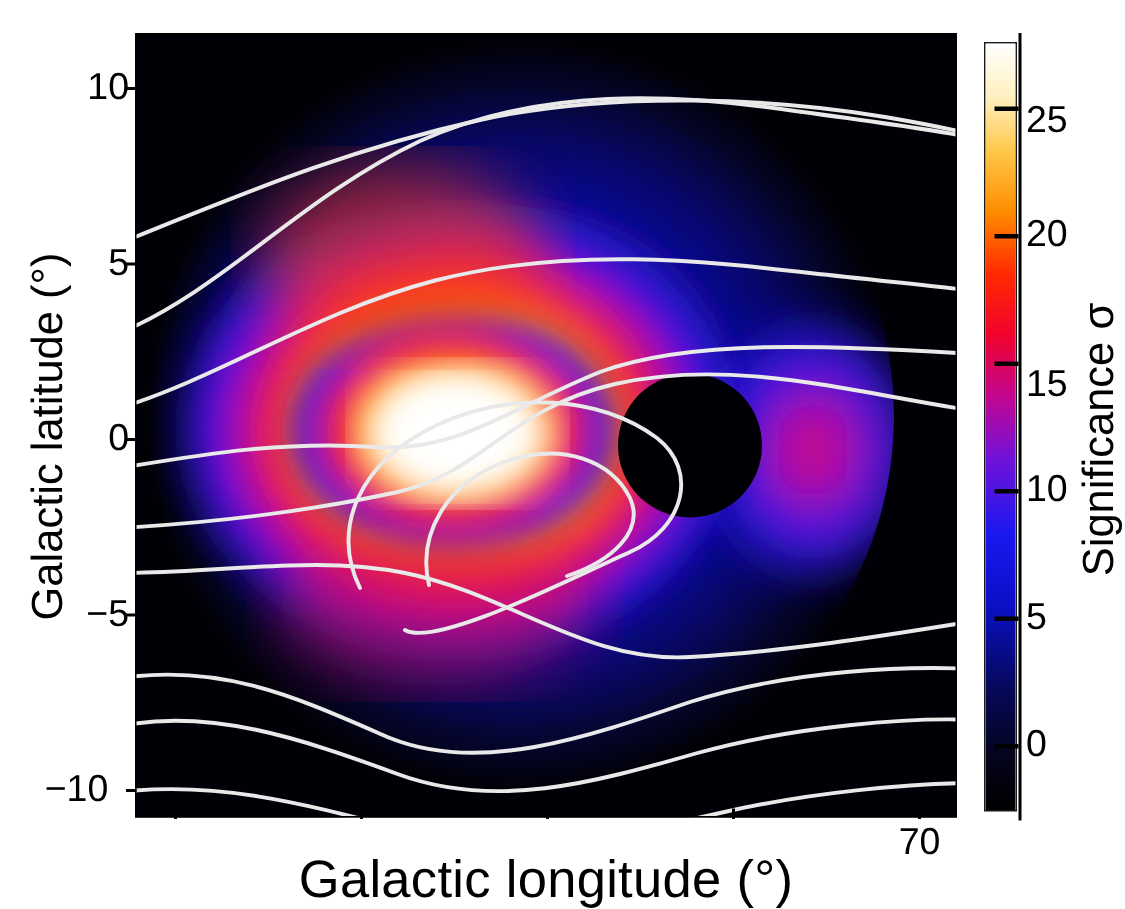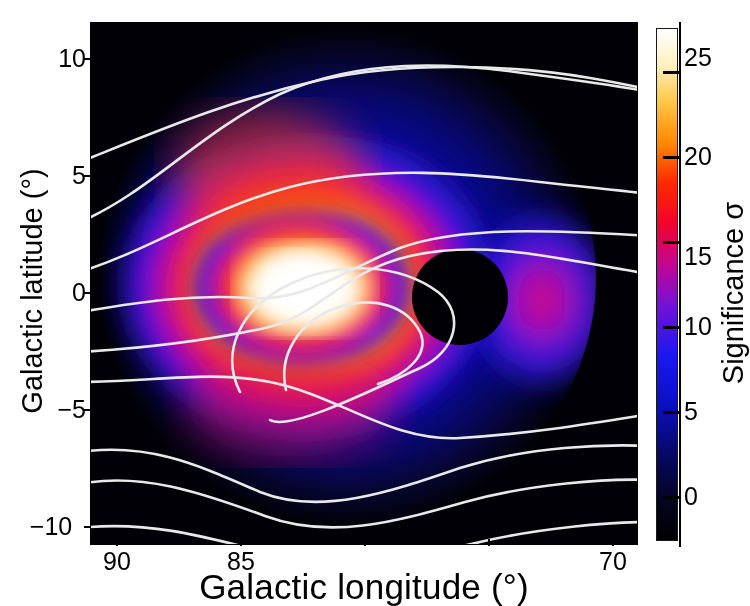--- a/index.html
+++ b/index.html
@@ -147,22 +147,20 @@
     </svg>
   </div>
   <div id="plot-frame"></div>
 
   <div class="tmk" style="left:116px;top:539px;width:2px;height:7px;"></div>
   <div class="tmk" style="left:240px;top:539px;width:2px;height:7px;"></div>
   <div class="tmk" style="left:364px;top:539px;width:2px;height:7px;"></div>
   <div class="tmk" style="left:488px;top:539px;width:2px;height:7px;"></div>
   <div class="tmk" style="left:612px;top:539px;width:2px;height:7px;"></div>
 
-  <div class="tickx" style="left:77px;">90</div>
-  <div class="tickx" style="left:201px;">85</div>
   <div class="tickx" style="left:573px;">70</div>
 
   <div class="tmk" style="left:84px;top:58px;width:7px;height:2px;"></div>
   <div class="tmk" style="left:84px;top:175px;width:7px;height:2px;"></div>
   <div class="tmk" style="left:84px;top:292px;width:7px;height:2px;"></div>
   <div class="tmk" style="left:84px;top:409px;width:7px;height:2px;"></div>
   <div class="tmk" style="left:84px;top:526px;width:7px;height:2px;"></div>
 
   <div id="ylabels">
     <div class="ticky" style="top:46px;">10</div>
@@ -197,21 +195,21 @@
   </svg>
   <div id="cbar-axis"></div>
 
   <div class="cbtick" style="top:71px;"></div>
   <div class="cbtick" style="top:156px;"></div>
   <div class="cbtick" style="top:241px;"></div>
   <div class="cbtick" style="top:326px;"></div>
   <div class="cbtick" style="top:411px;"></div>
   <div class="cbtick" style="top:496px;"></div>
 
-  <div class="cblab" style="top:45px;">25</div>
+  <div class="cblab" style="top:68px;">25</div>
   <div class="cblab" style="top:144px;">20</div>
   <div class="cblab" style="top:244px;">15</div>
   <div class="cblab" style="top:314px;">10</div>
   <div class="cblab" style="top:399px;">5</div>
   <div class="cblab" style="top:484px;">0</div>
 
   <div id="cbtitle">Significance σ</div>
 
 </div>
 

